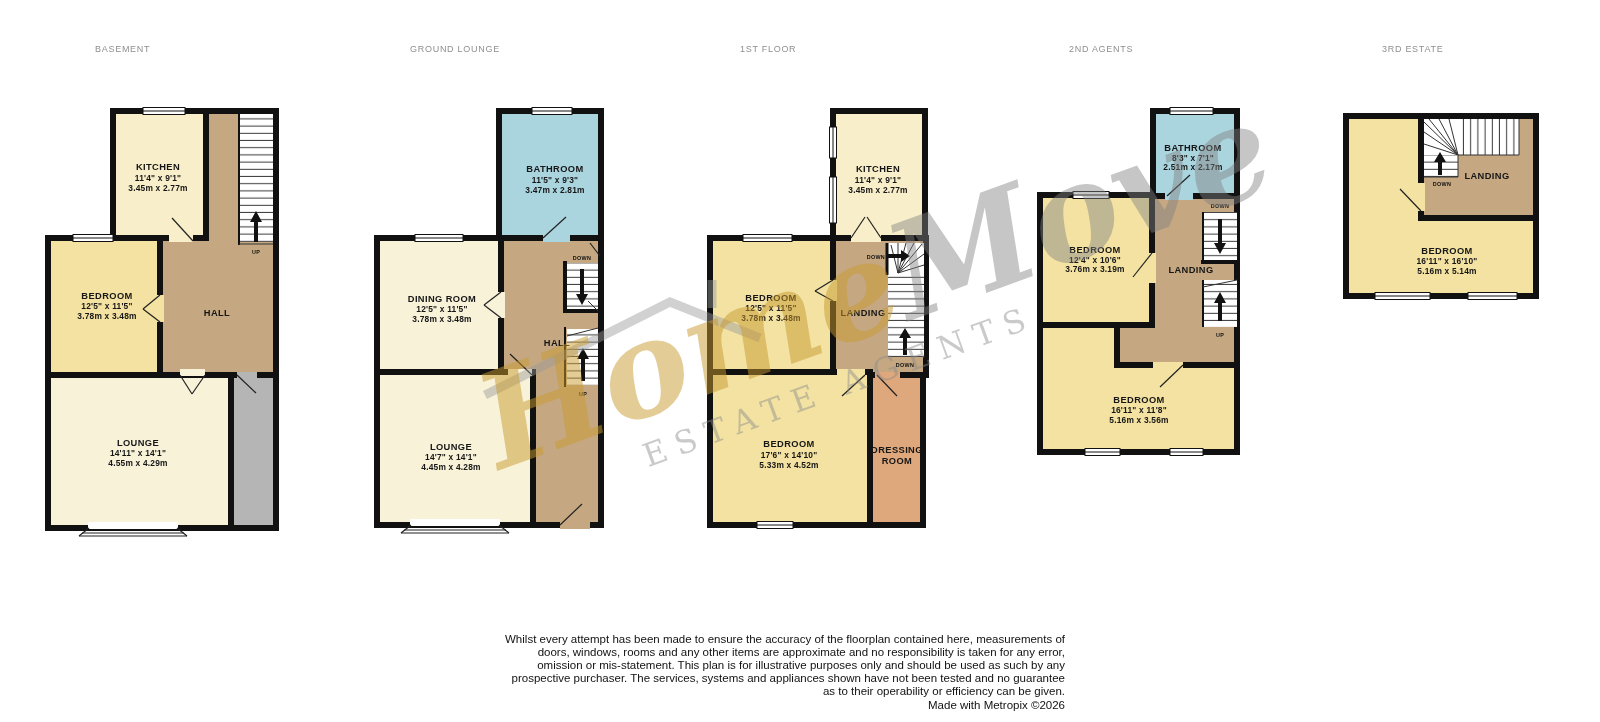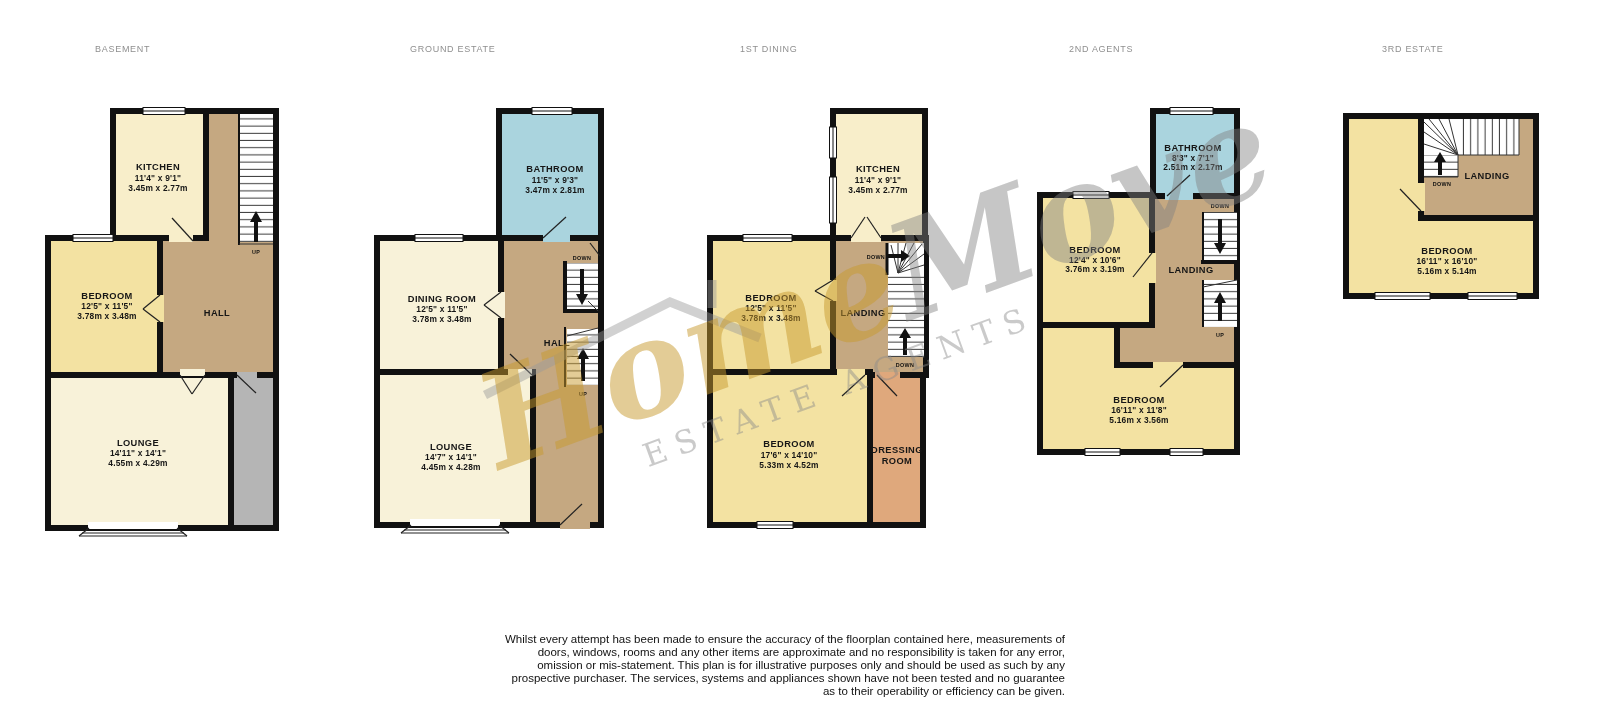--- a/index.html
+++ b/index.html
@@ -29,22 +29,22 @@
         <line x1="0" y1="6.7" x2="8" y2="6.7" stroke="#3a3a3a" stroke-width="1"></line>
       </pattern>
       <pattern id="tV" width="7.2" height="8" patternUnits="userSpaceOnUse">
         <rect width="7.2" height="8" fill="#ffffff"></rect>
         <line x1="6.7" y1="0" x2="6.7" y2="8" stroke="#3a3a3a" stroke-width="1"></line>
       </pattern>
     </defs>
   </svg>
 
   <span class="floor-title" style="left:95px">BASEMENT</span>
-  <span class="floor-title" style="left:410px">GROUND ESTATE</span>
-  <span class="floor-title" style="left:740px">1ST DINING</span>
+  <span class="floor-title" style="left:410px">GROUND LOUNGE</span>
+  <span class="floor-title" style="left:740px">1ST FLOOR</span>
   <span class="floor-title" style="left:1069px">2ND AGENTS</span>
   <span class="floor-title" style="left:1382px">3RD ESTATE</span>
 
   <svg style="left:45px;top:105px" width="240" height="435" viewBox="0 0 240 435">
     <g stroke="#111" stroke-width="6">
       <rect x="68" y="6" width="93" height="130" fill="#f8eeca"></rect>
       <polygon points="161,6 231,6 231,270 115,270 115,133 161,133" fill="#c5a881"></polygon>
       <rect x="3" y="133" width="112" height="137" fill="#f3e2a2"></rect>
       <rect x="3" y="270" width="183" height="153" fill="#f8f2d9"></rect>
       <rect x="186" y="270" width="45" height="153" fill="#b5b5b5"></rect>
@@ -387,15 +387,16 @@
       <line x1="282" y1="100" x2="282" y2="128" stroke-width="9"></line>
     </g>
     <g transform="rotate(-20 70 290)">
       <text class="wm-brand" x="70" y="290"><tspan fill="#c79a2e" fill-opacity="0.5">Home</tspan><tspan fill="#808080" fill-opacity="0.45">Move</tspan></text>
       <text class="wm-tag" x="210" y="338">ESTATE AGENTS</text>
     </g>
   </svg>
 
   <div id="disclaimer">
     <div>Whilst every attempt has been made to ensure the accuracy of the floorplan contained here, measurements of doors, windows, rooms and any other items are approximate and no responsibility is taken for any error, omission or mis-statement. This plan is for illustrative purposes only and should be used as such by any prospective purchaser. The services, systems and appliances shown have not been tested and no guarantee as to their operability or efficiency can be given.</div>
+    <div id="credit">Made with Metropix ©2026</div>
   </div>
 
 </div>
 
 </body></html>

